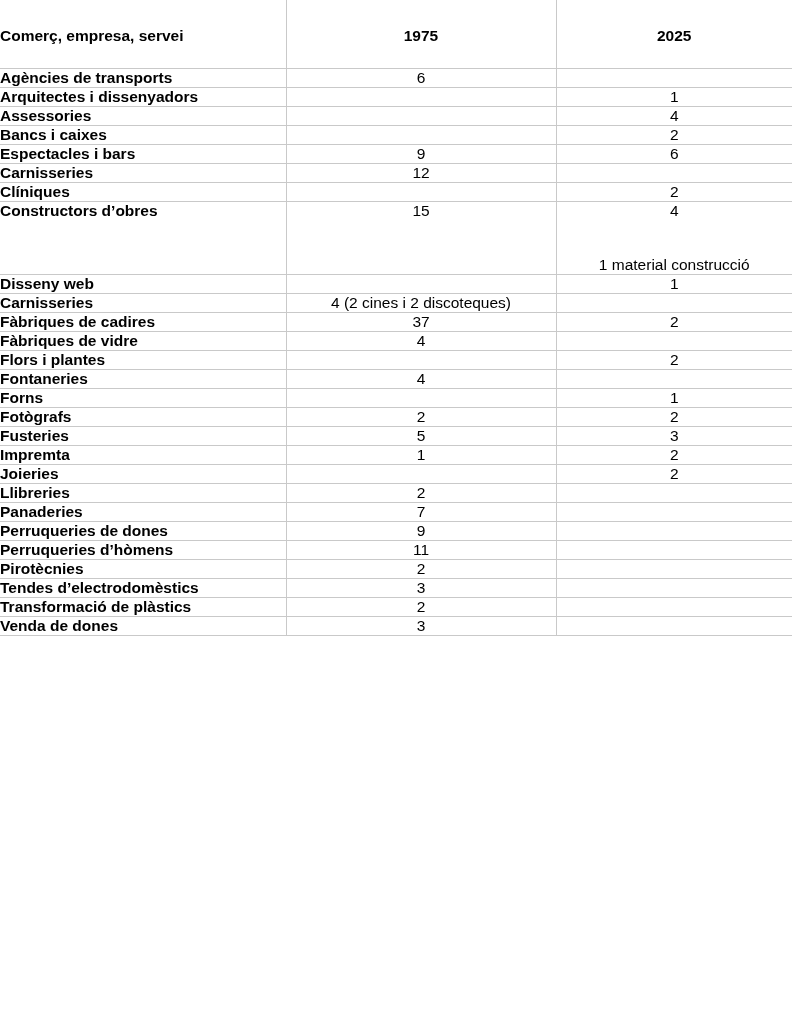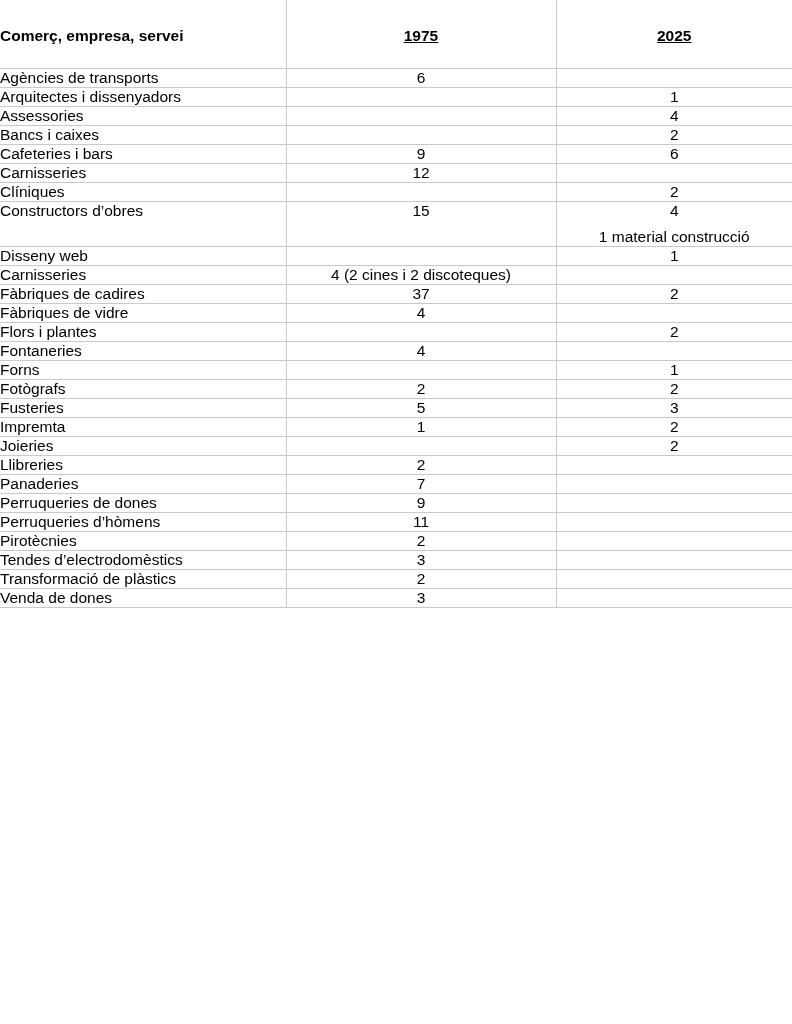--- a/index.html
+++ b/index.html
@@ -41,44 +41,44 @@
     border-right: none;
   }
   table.data-table tr.top-spacer td {
     height: 18px;
     border-bottom: none;
   }
   .cell-label {
     padding: 7px 6px 7px 8px;
     text-align: left;
     white-space: nowrap;
+    font-weight: bold;
   }
   .cell-num {
     padding: 7px 6px 7px 6px;
     text-align: center;
   }
   tr.header-row td {
     font-weight: bold;
     height: 32px;
   }
   tr.header-row .cell-label {
     padding-top: 9px;
     padding-bottom: 9px;
   }
   tr.header-row .cell-num {
     padding-top: 9px;
     padding-bottom: 9px;
-    text-decoration: underline;
   }
   .multiline {
     display: block;
   }
   .sub-line {
     display: block;
-    margin-top: 8px;
+    margin-top: 36px;
     white-space: nowrap;
   }
 </style>
 </head>
 <body>
 
 <div class="sheet">
   <table class="data-table">
     <colgroup>
       <col class="c0">
@@ -111,21 +111,21 @@
         <td class="cell-label">Assessories</td>
         <td class="cell-num"></td>
         <td class="cell-num">4</td>
       </tr>
       <tr>
         <td class="cell-label">Bancs i caixes</td>
         <td class="cell-num"></td>
         <td class="cell-num">2</td>
       </tr>
       <tr>
-        <td class="cell-label">Cafeteries i bars</td>
+        <td class="cell-label">Espectacles i bars</td>
         <td class="cell-num">9</td>
         <td class="cell-num">6</td>
       </tr>
       <tr>
         <td class="cell-label">Carnisseries</td>
         <td class="cell-num">12</td>
         <td class="cell-num"></td>
       </tr>
       <tr>
         <td class="cell-label">Clíniques</td>

